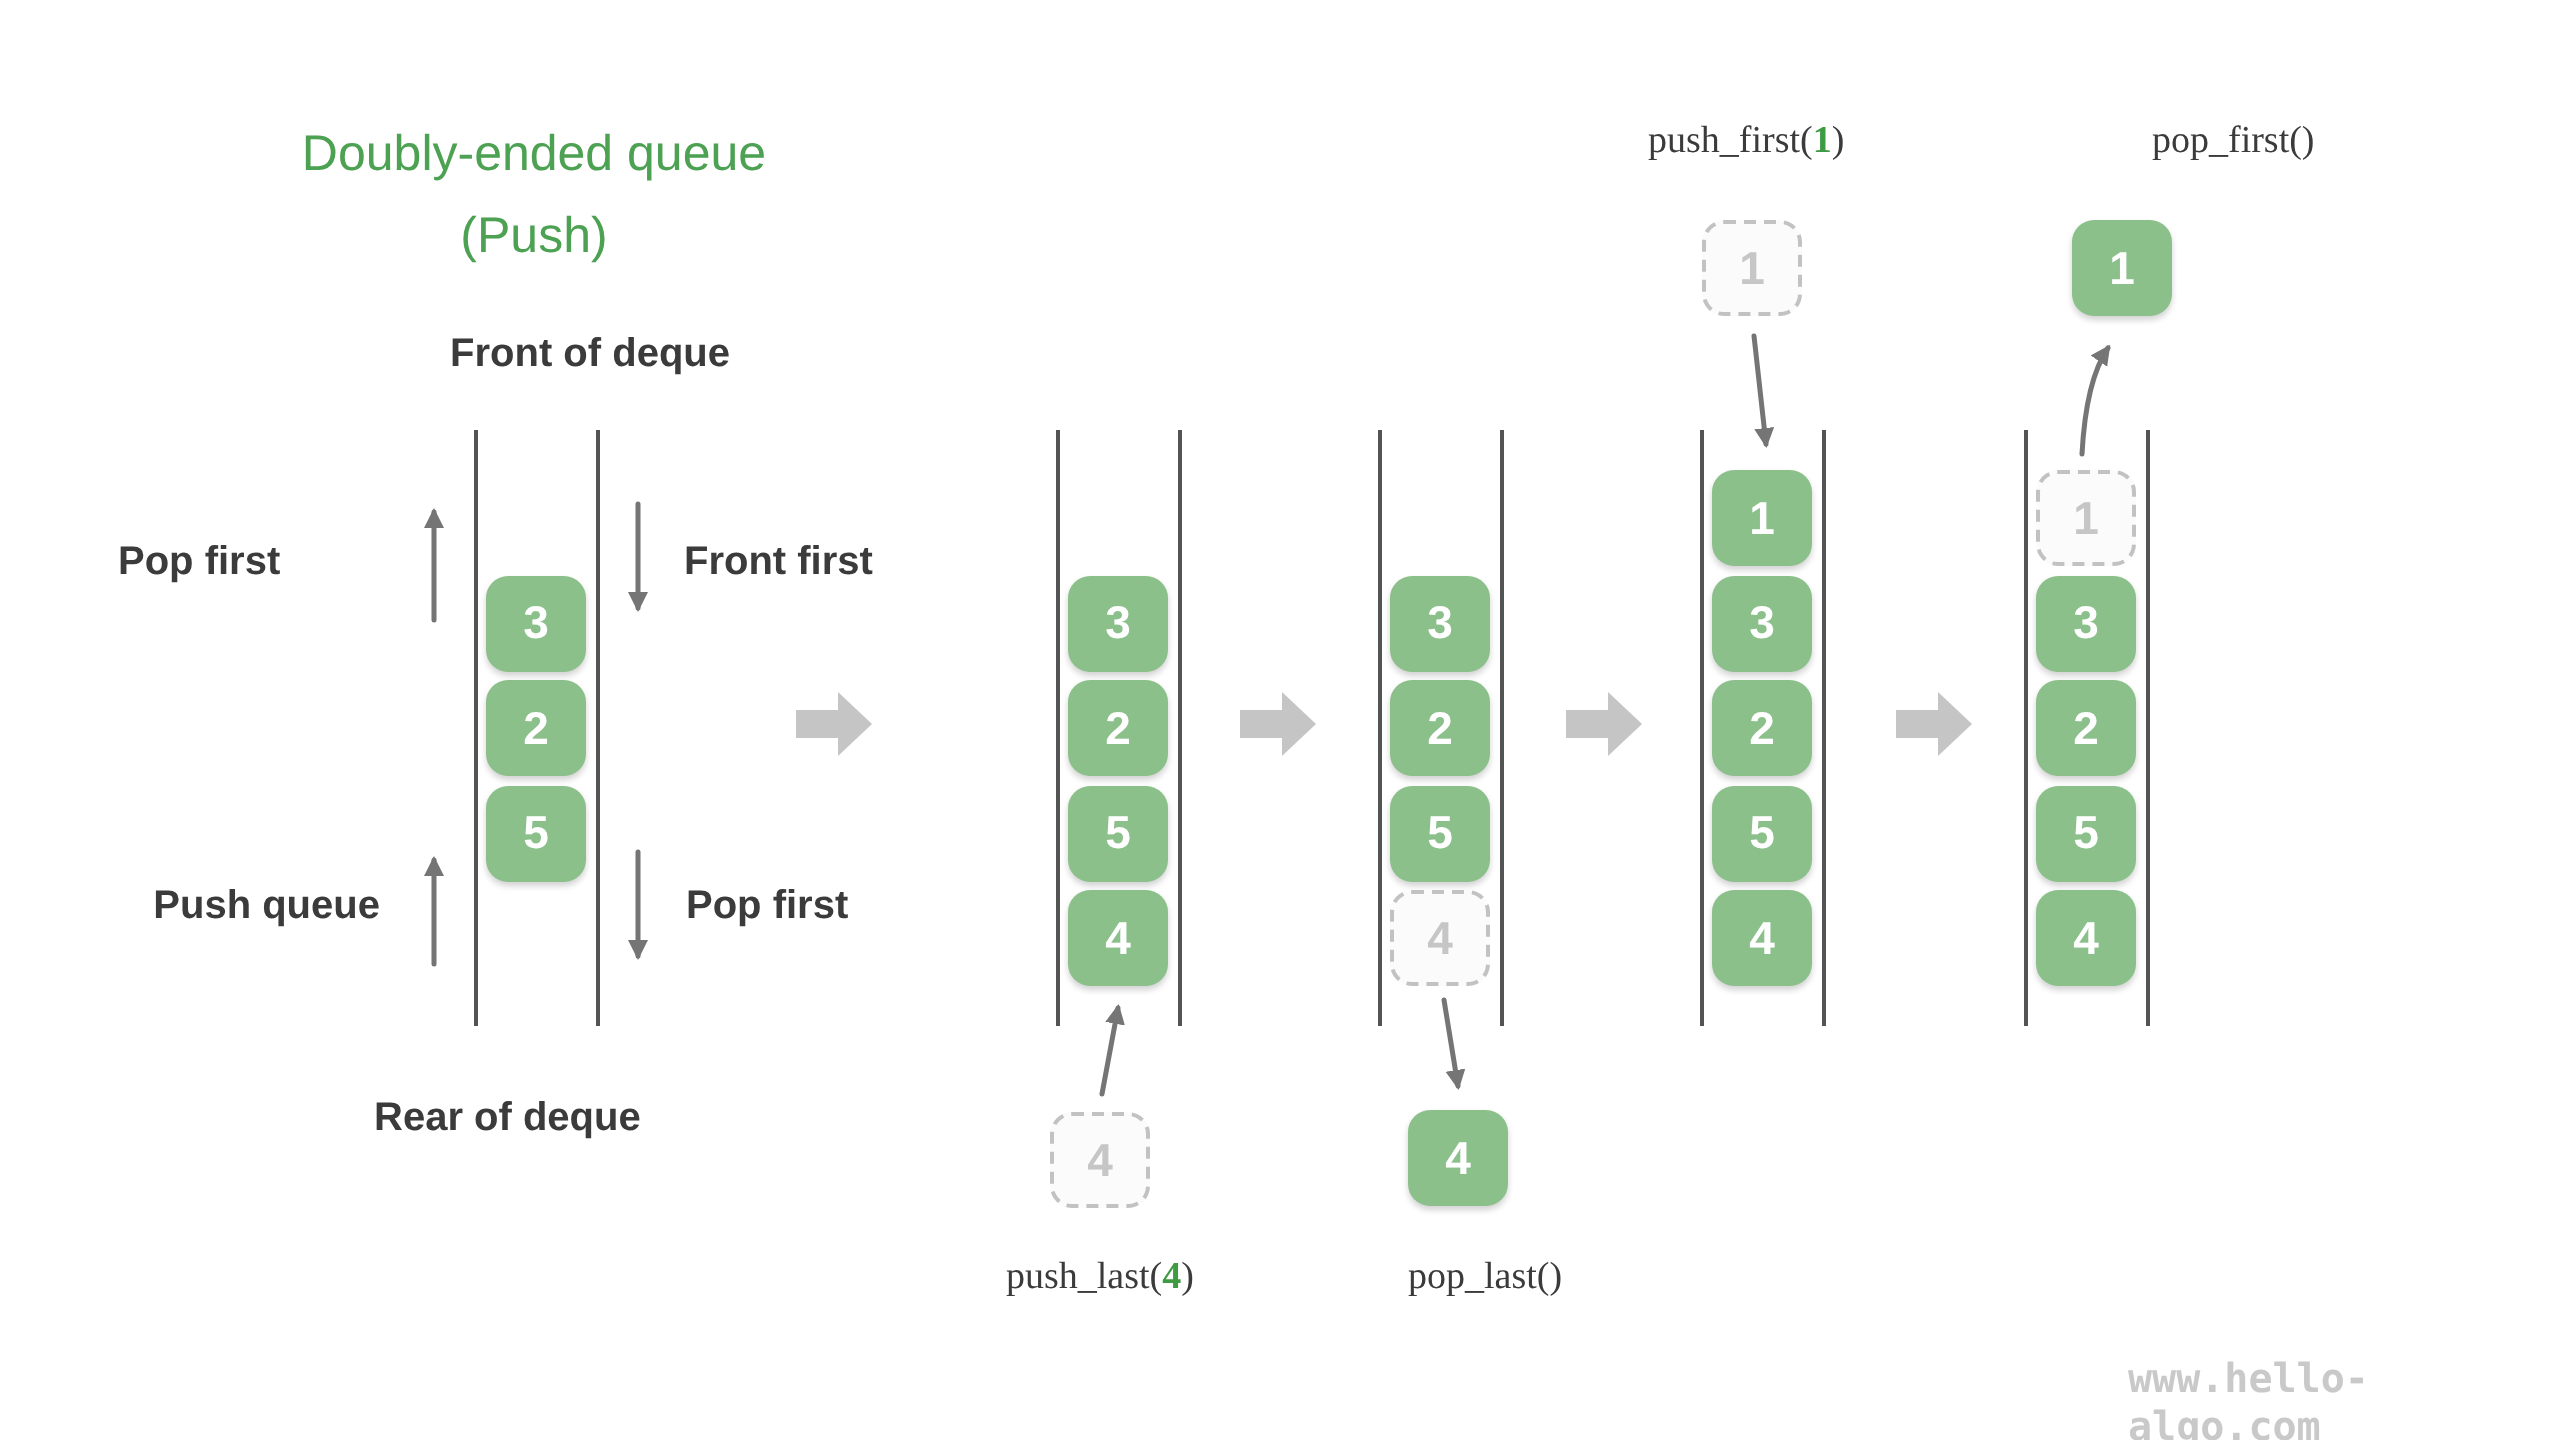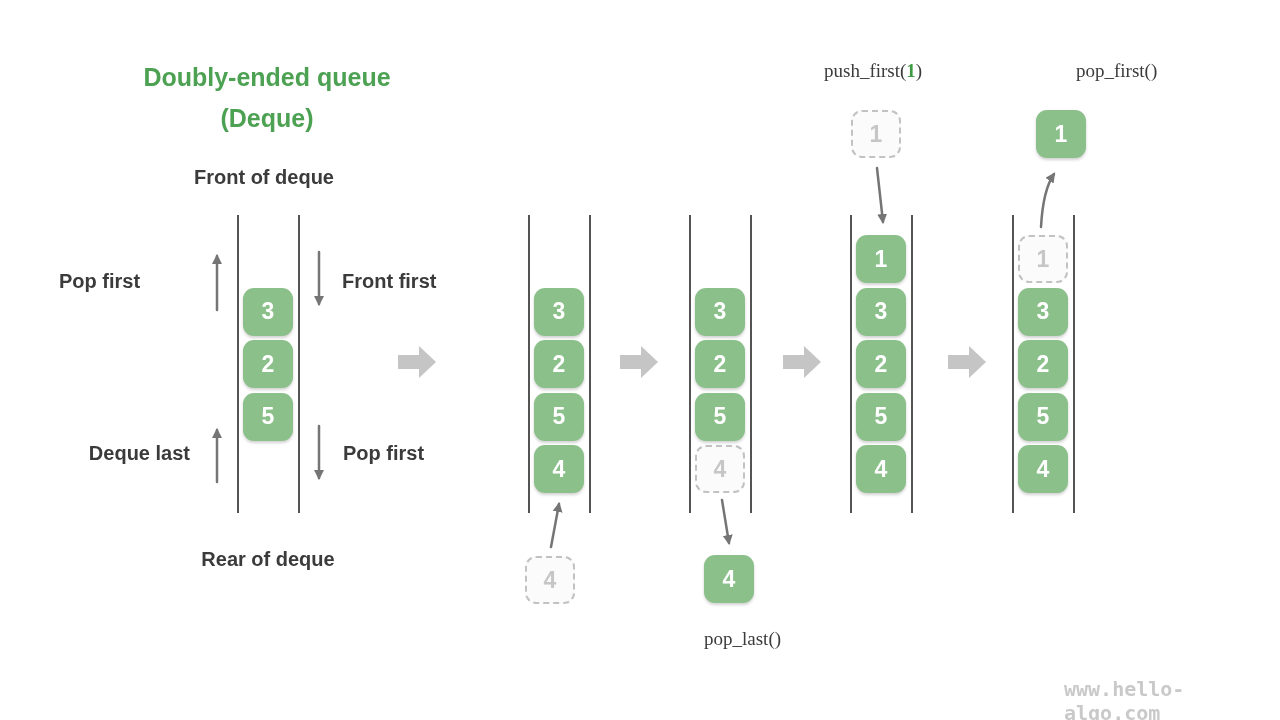--- a/index.html
+++ b/index.html
@@ -2,25 +2,25 @@
 <html style="--title_green: #4ca152; --code_green: #3f9b43; --cell_green: #8bc08b; --cell_text: #ffffff; --ghost_border: #c2c2c2; --ghost_text: #c6c6c6; --ghost_bg: #fbfbfb; --text_dark: #3b3b3b; --line_dark: #545454; --arrow_gray: #757575; --step_arrow_gray: #c5c5c5; --watermark_gray: #c9c9c9;"><head>
 <meta charset="utf-8">
 <style>
   html,body{margin:0;padding:0;background:#fff;}
   .canvas{
     position:relative;width:1280px;height:720px;background:#fff;
     font-family:"Liberation Sans",sans-serif;overflow:hidden;
   }
   .title{
     position:absolute;left:97px;top:57px;width:340px;text-align:center;
-    font-size:25px;font-weight:700;color:var(--title_green,#4ca152);line-height:41px;
+    font-size:25px;font-weight:400;color:var(--title_green,#4ca152);line-height:41px;
   }
   .lbl{position:absolute;font-size:20px;font-weight:700;color:var(--text_dark,#3b3b3b);}
-  .lbl-front{left:183px;top:166px;width:162px;text-align:center;}
-  .lbl-rear{left:187px;top:548px;width:162px;text-align:center;}
+  .lbl-front{left:203px;top:166px;width:162px;text-align:right;}
+  .lbl-rear{left:187px;top:548px;width:162px;}
   .lbl-pop-first{left:59px;top:270px;width:136px;text-align:left;}
   .lbl-push-first{left:342px;top:270px;}
   .lbl-push-last{left:59px;top:442px;width:131px;text-align:right;}
   .lbl-pop-last{left:343px;top:442px;}
   .overlay{position:absolute;left:0;top:0;width:1280px;height:720px;pointer-events:none;}
   .thin-arrows path{stroke:var(--arrow_gray,#757575);stroke-width:2.5;fill:none;stroke-linecap:round;}
   #headDark path{fill:var(--arrow_gray,#757575);}
   .step-arrows path{fill:var(--step_arrow_gray,#c5c5c5);}
   .channel{
     position:absolute;top:215px;height:298px;width:63px;box-sizing:border-box;
@@ -56,28 +56,28 @@
     font-size:20px;color:var(--watermark_gray,#c9c9c9);font-weight:bold;
   }
 </style>
 </head>
 <body>
 
 <div class="canvas">
 
   <div class="title">
     <div>Doubly-ended queue</div>
-    <div>(Deque)</div>
+    <div>(Push)</div>
   </div>
 
   <div class="lbl lbl-front">Front of deque</div>
   <div class="lbl lbl-rear">Rear of deque</div>
   <div class="lbl lbl-pop-first">Pop first</div>
   <div class="lbl lbl-push-first">Front first</div>
-  <div class="lbl lbl-push-last">Deque last</div>
+  <div class="lbl lbl-push-last">Push queue</div>
   <div class="lbl lbl-pop-last">Pop first</div>
 
   <svg class="overlay" viewBox="0 0 1280 720">
     <defs>
       <marker id="headDark" markerWidth="16" markerHeight="14" refX="8" refY="5" orient="auto" markerUnits="userSpaceOnUse">
         <path d="M0,0 L10,5 L0,10 Z"></path>
       </marker>
     </defs>
     <g class="thin-arrows">
       <path d="M217,310 L217,256" marker-end="url(#headDark)"></path>
@@ -92,20 +92,21 @@
     <g class="step-arrows">
       <path transform="translate(398,362)" d="M0,-7 L21,-7 L21,-16 L38,0 L21,16 L21,7 L0,7 Z"></path>
       <path transform="translate(620,362)" d="M0,-7 L21,-7 L21,-16 L38,0 L21,16 L21,7 L0,7 Z"></path>
       <path transform="translate(783,362)" d="M0,-7 L21,-7 L21,-16 L38,0 L21,16 L21,7 L0,7 Z"></path>
       <path transform="translate(948,362)" d="M0,-7 L21,-7 L21,-16 L38,0 L21,16 L21,7 L0,7 Z"></path>
     </g>
   </svg>
 
   <div class="code op-push-first"><span>push_first(</span><span class="arg">1</span><span>)</span></div>
   <div class="code op-pop-first"><span>pop_first()</span></div>
+  <div class="code op-push-last"><span>push_last(</span><span class="arg">4</span><span>)</span></div>
   <div class="code op-pop-last"><span>pop_last()</span></div>
 
   <div class="watermark">www.hello-algo.com</div>
 
 <div class="channel" style="left: 236.5px;"></div>
     <div class="cell solid" style="left: 243px; top: 287.5px;">3</div>
     <div class="cell solid" style="left: 243px; top: 340px;">2</div>
     <div class="cell solid" style="left: 243px; top: 392.5px;">5</div>
     <div class="channel" style="left: 527.5px;"></div>
     <div class="cell solid" style="left: 534px; top: 287.5px;">3</div>

